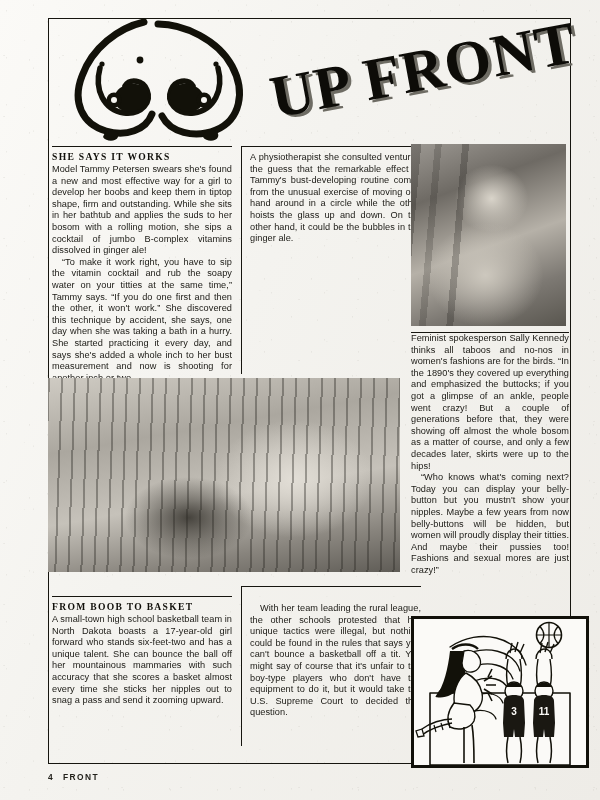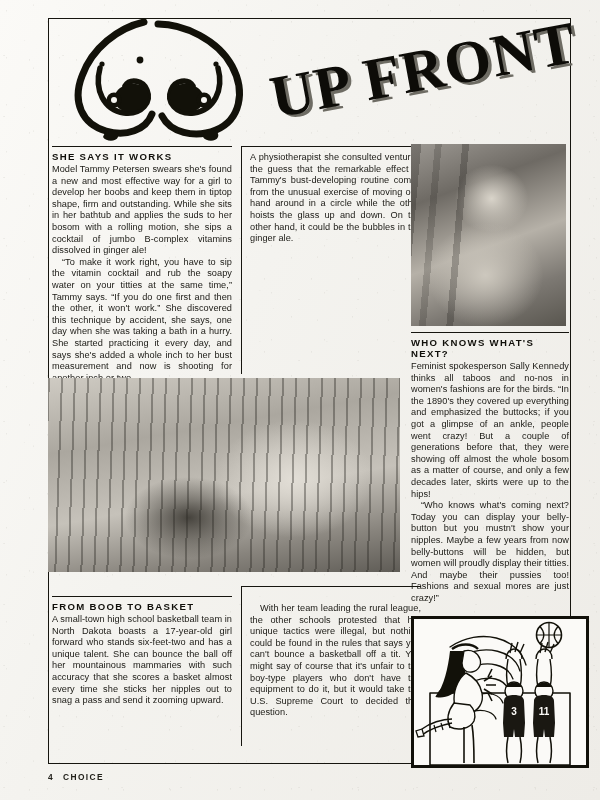--- a/index.html
+++ b/index.html
@@ -103,21 +103,21 @@
   .col { position: absolute; box-sizing: border-box; }
 
   .rule-top {
     border-top: 1.3px solid #16150f;
   }
   .vrule-left {
     border-left: 1.3px solid #16150f;
   }
 
   .kicker {
-    font-family: Liberation Sans, sans-serif;
+    font-family: Liberation Serif, serif;
     font-weight: 700;
     font-size: 9.6px;
     letter-spacing: 1.3px;
     color: #100f0a;
     margin: 4px 0 2px 0;
     text-transform: uppercase;
   }
   .body-text {
     font-family: "Liberation Sans", sans-serif;
     font-size: 9.2px;
@@ -262,21 +262,20 @@
       <p class="body-text" style="margin-top:5px;">A physiotherapist she consulted ventured the guess that the remarkable effect of Tammy's bust-developing routine comes from the unusual exercise of moving one hand around in a circle while the other hoists the glass up and down. On the other hand, it could be the bubbles in the ginger ale.</p>
     </div>
 
     <div class="photo" id="photo-a" style="left:363px; top:-2px; width:155px; height:182px;">
       <div class="tone"></div>
       <div class="tone2"></div>
       <div class="cap"></div>
     </div>
 
     <div class="col rule-top" style="left:363px; top:186px; width:158px; height:268px;">
-      <div class="kicker">WHO KNOWS WHAT'S NEXT?</div>
       <p class="body-text">Feminist spokesperson Sally Kennedy thinks all taboos and no-nos in women's fashions are for the birds. “In the 1890's they covered up everything and emphasized the buttocks; if you got a glimpse of an ankle, people went crazy! But a couple of generations before that, they were showing off almost the whole bosom as a matter of course, and only a few decades later, skirts were up to the hips!</p>
       <p class="body-text">“Who knows what's coming next? Today you can display your belly-button but you mustn't show your nipples. Maybe a few years from now belly-buttons will be hidden, but women will proudly display their titties. And maybe their pussies too! Fashions and sexual mores are just crazy!”</p>
     </div>
 
     <div class="photo" id="photo-b" style="left:0px; top:232px; width:352px; height:194px;">
       <div class="tone"></div>
       <div class="cap"></div>
     </div>
 
     <div class="col rule-top" style="left:4px; top:450px; width:180px; height:160px;">
@@ -366,16 +365,16 @@
         <path d="M120 82 C120 78 124 76 130 76 C136 76 140 78 140 82 L141 104 L119 104 Z" fill="#1a1812"></path>
         <text x="130" y="96" font-family="Liberation Sans, sans-serif" font-size="10" fill="#fbfaf7" text-anchor="middle" font-weight="700">11</text>
         <path d="M119 104 L141 104 L140 118 L131 118 L130 110 L129 118 L120 118 Z" fill="#1a1812"></path>
         <path d="M124 118 C122 128 122 136 124 144" stroke="#121109" stroke-width="1.5" fill="none"></path>
         <path d="M136 118 C138 128 138 136 136 144" stroke="#121109" stroke-width="1.5" fill="none"></path>
       </g>
     </svg>
   </div>
 
   <div id="footer">
-    <span class="pg">4</span><span>CHOICE</span>
+    <span class="pg">4</span><span>FRONT</span>
   </div>
 
 </div>
 
 </body></html>

